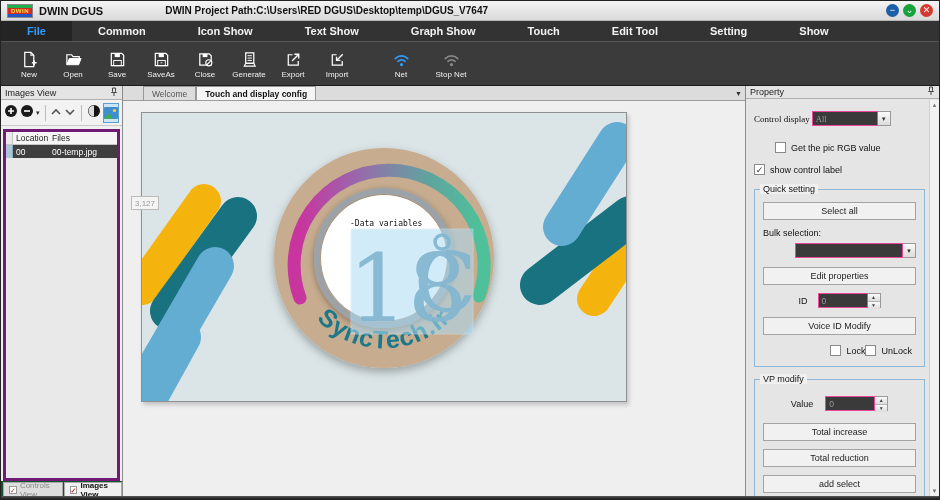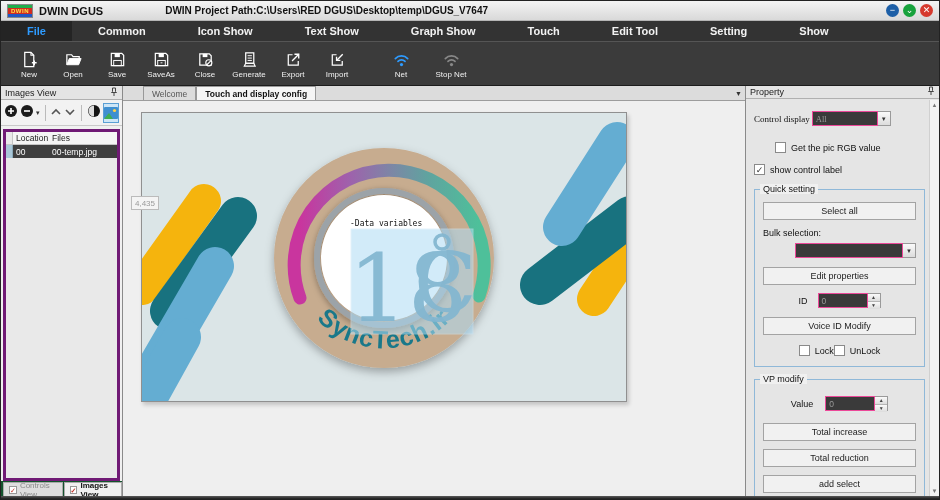--- a/index.html
+++ b/index.html
@@ -271,21 +271,21 @@
       </div>
     </div>
 
     <div class="mainarea">
       <div class="tabstrip">
         <div class="mtab">Welcome</div>
         <div class="mtab active">Touch and display config</div>
         <span class="tab-scroll">▼</span>
       </div>
       <div class="viewport">
-        <div class="coordtip">4,435</div>
+        <div class="coordtip">3,127</div>
         <div class="canvas">
           <svg width="484" height="288" viewBox="0 0 484 288">
             <defs>
               <linearGradient id="arcg" gradientUnits="userSpaceOnUse" x1="158" y1="180" x2="337" y2="180">
                 <stop offset="0" stop-color="#C9359E"></stop>
                 <stop offset="0.28" stop-color="#9E62AC"></stop>
                 <stop offset="0.5" stop-color="#7E85A6"></stop>
                 <stop offset="0.72" stop-color="#5FA49F"></stop>
                 <stop offset="1" stop-color="#4EC09A"></stop>
               </linearGradient>
@@ -379,21 +379,21 @@
             <span>ID</span>
             <span class="spin-wrap">
               <span class="darkbox spin-val">0</span>
               <span class="spin-btns">
                   <div>▲</div>
                   <div>▼</div>
                 </span>
             </span>
           </div>
           <div class="pbtn">Voice ID Modify</div>
-          <div class="row" style="justify-content:center; padding:2px 4px 6px 4px;">
+          <div class="row" style="justify-content:flex-end; padding:2px 4px 6px 4px;">
             <span class="row">
                 <span class="cb"></span>
                 <span>Lock</span>
               </span>
             <span class="row">
                 <span class="cb"></span>
                 <span>UnLock</span>
               </span>
           </div>
         </div>

